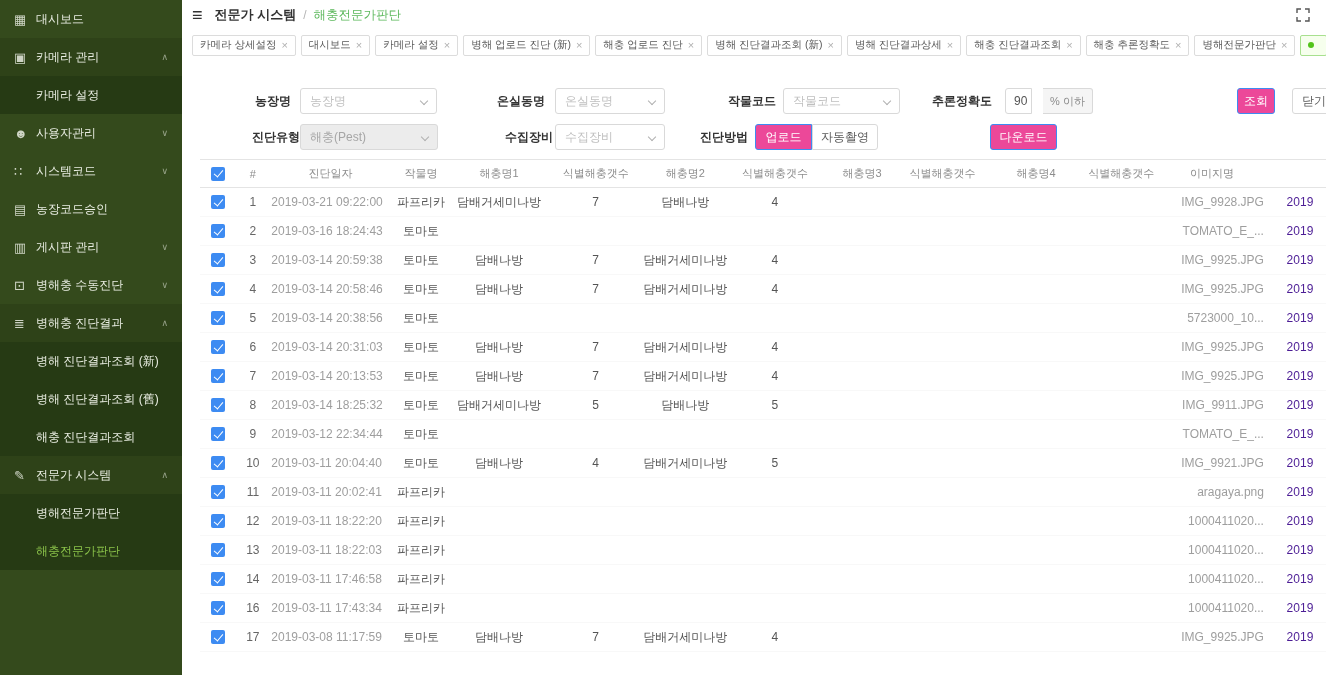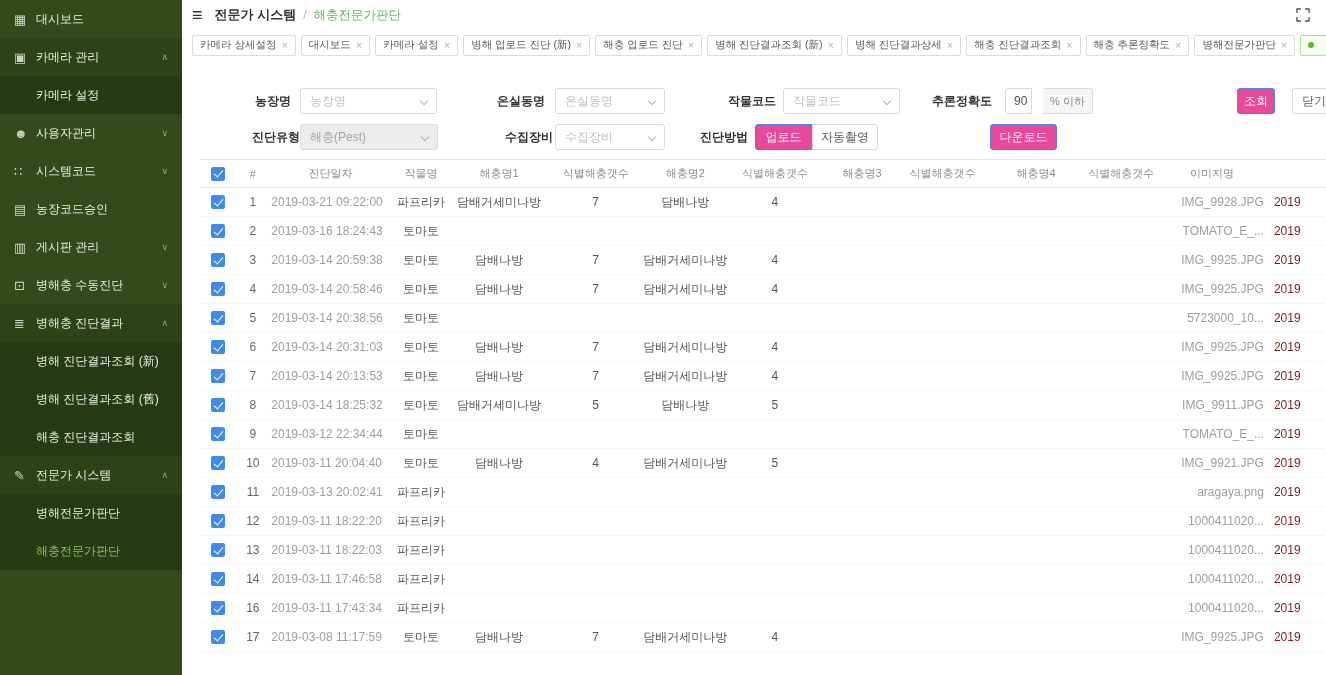--- a/index.html
+++ b/index.html
@@ -42,21 +42,21 @@
 .grp-l{border-radius:3px 0 0 3px}
 .grp-r{border-radius:0 3px 3px 0;border-left:none}
 
 .table-wrap{position:absolute;top:159px;left:18px}
 table{border-collapse:collapse;table-layout:fixed}
 th{height:28px;font-size:11px;font-weight:normal;color:#8c8c8c;border-top:1px solid #e4e4e4;border-bottom:1px solid #e4e4e4;text-align:center;white-space:nowrap;overflow:visible}
 td{height:29px;font-size:12px;color:#555;text-align:center;white-space:nowrap;overflow:visible;border-bottom:1px solid #f8f8f8}
 td.col-date{color:#9e9e9e;text-align:left;padding-left:2px}
 td.col-num{color:#666}
 td.col-img{color:#9e9e9e;text-align:right;padding-right:6px}
-td.col-extra{color:#7f1d1d;text-align:left;padding-left:4px}
+td.col-extra{color:#4c1d95;text-align:center;padding-left:4px}
 .cbx{display:inline-block;width:14px;height:14px;background:#3d8bf2;border-radius:2px;position:relative;vertical-align:middle;cursor:pointer}
 .cbx::after{content:"";position:absolute;left:4.5px;top:1.5px;width:4px;height:8px;border-right:1.5px solid #fff;border-bottom:1.5px solid #fff;transform:rotate(40deg)}
 </style>
 </head>
 <body>
 
 <div class="app">
 
   <aside class="sidebar">
     <div>
@@ -421,21 +421,21 @@
               <td class="col-pest"></td>
               <td class="col-cnt"></td>
               <td class="col-pest"></td>
               <td class="col-cnt"></td>
               <td class="col-img">IMG_9921.JPG</td>
               <td class="col-extra">2019</td>
             </tr>
             <tr>
               <td class="col-check"><span class="cbx"></span></td>
               <td class="col-num">11</td>
-              <td class="col-date">2019-03-13 20:02:41</td>
+              <td class="col-date">2019-03-11 20:02:41</td>
               <td class="col-crop">파프리카</td>
               <td class="col-pest"></td>
               <td class="col-cnt"></td>
               <td class="col-pest"></td>
               <td class="col-cnt"></td>
               <td class="col-pest"></td>
               <td class="col-cnt"></td>
               <td class="col-pest"></td>
               <td class="col-cnt"></td>
               <td class="col-img">aragaya.png</td>

